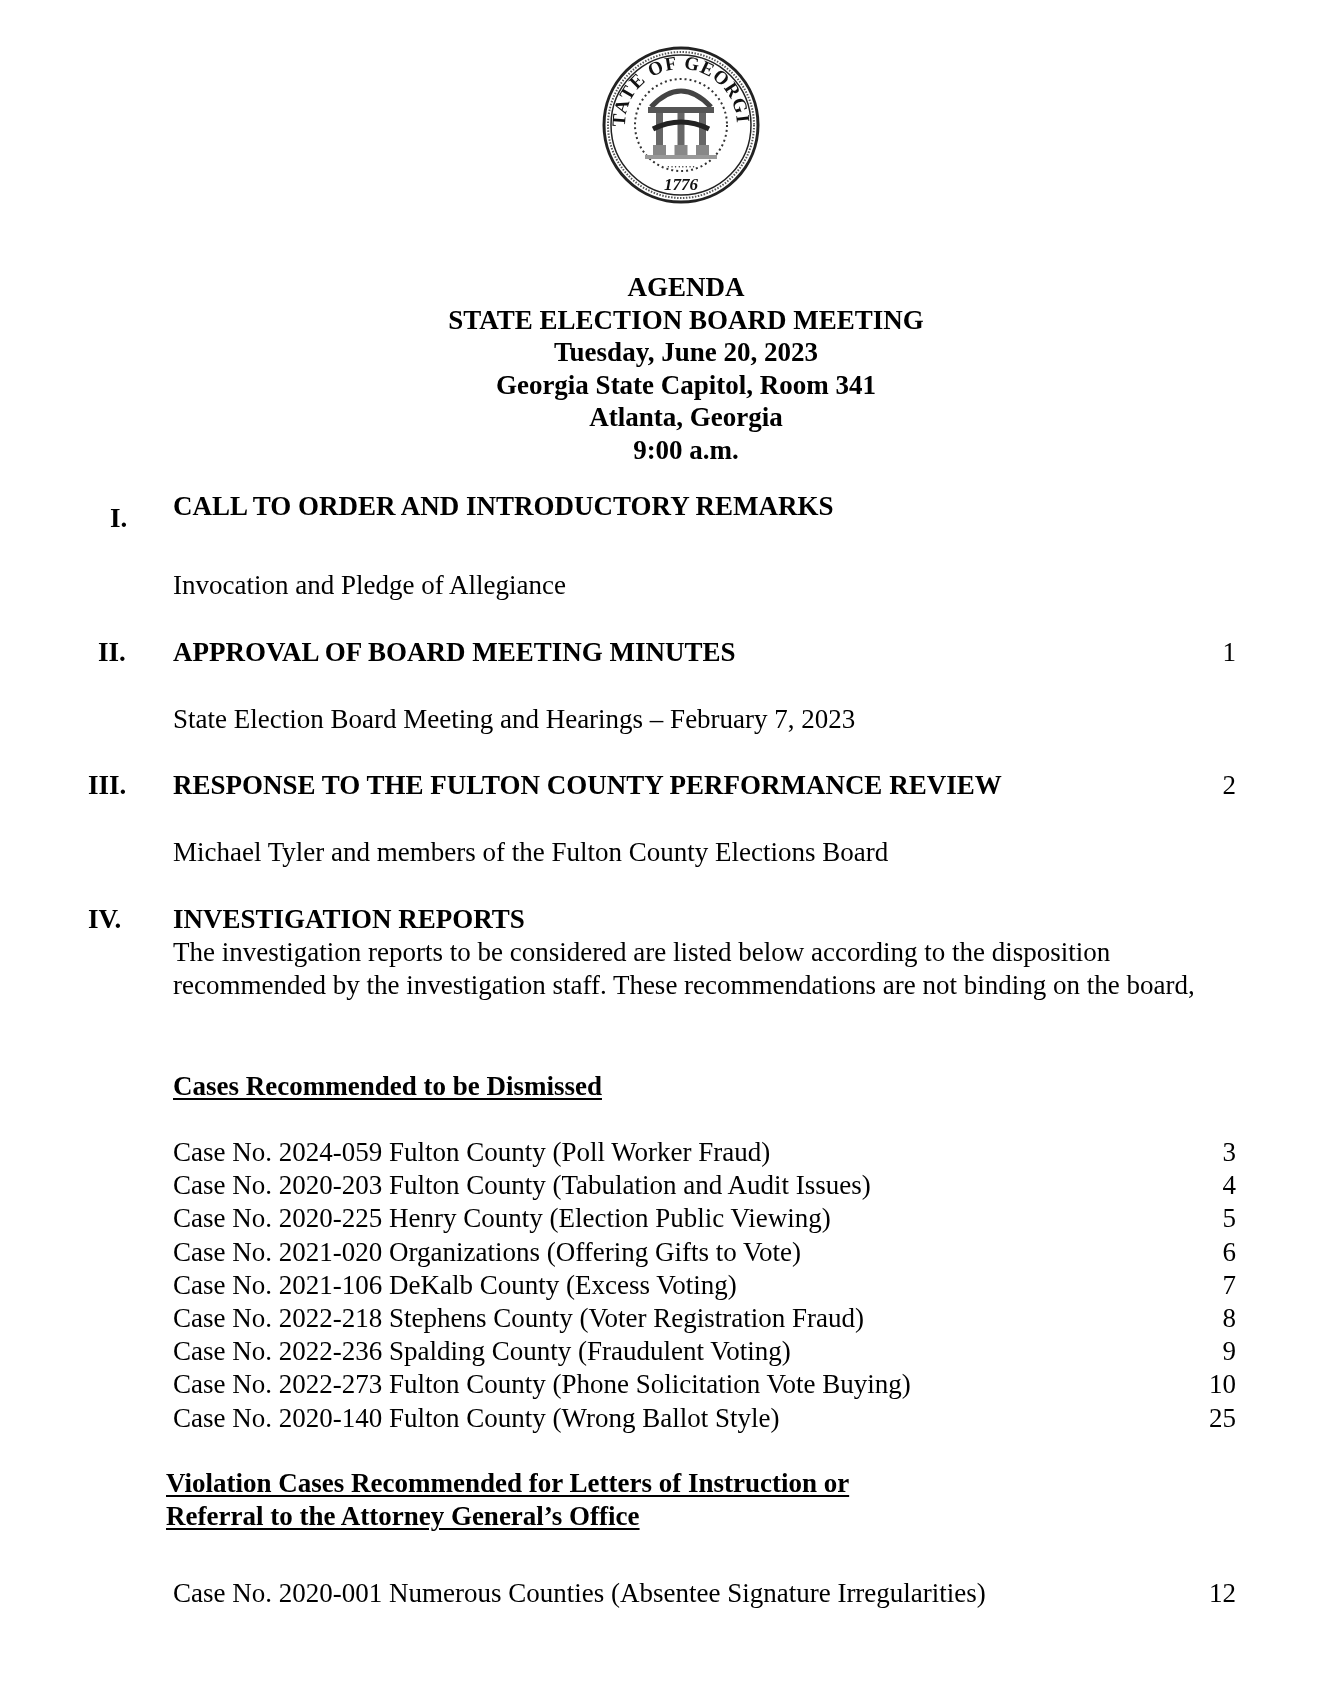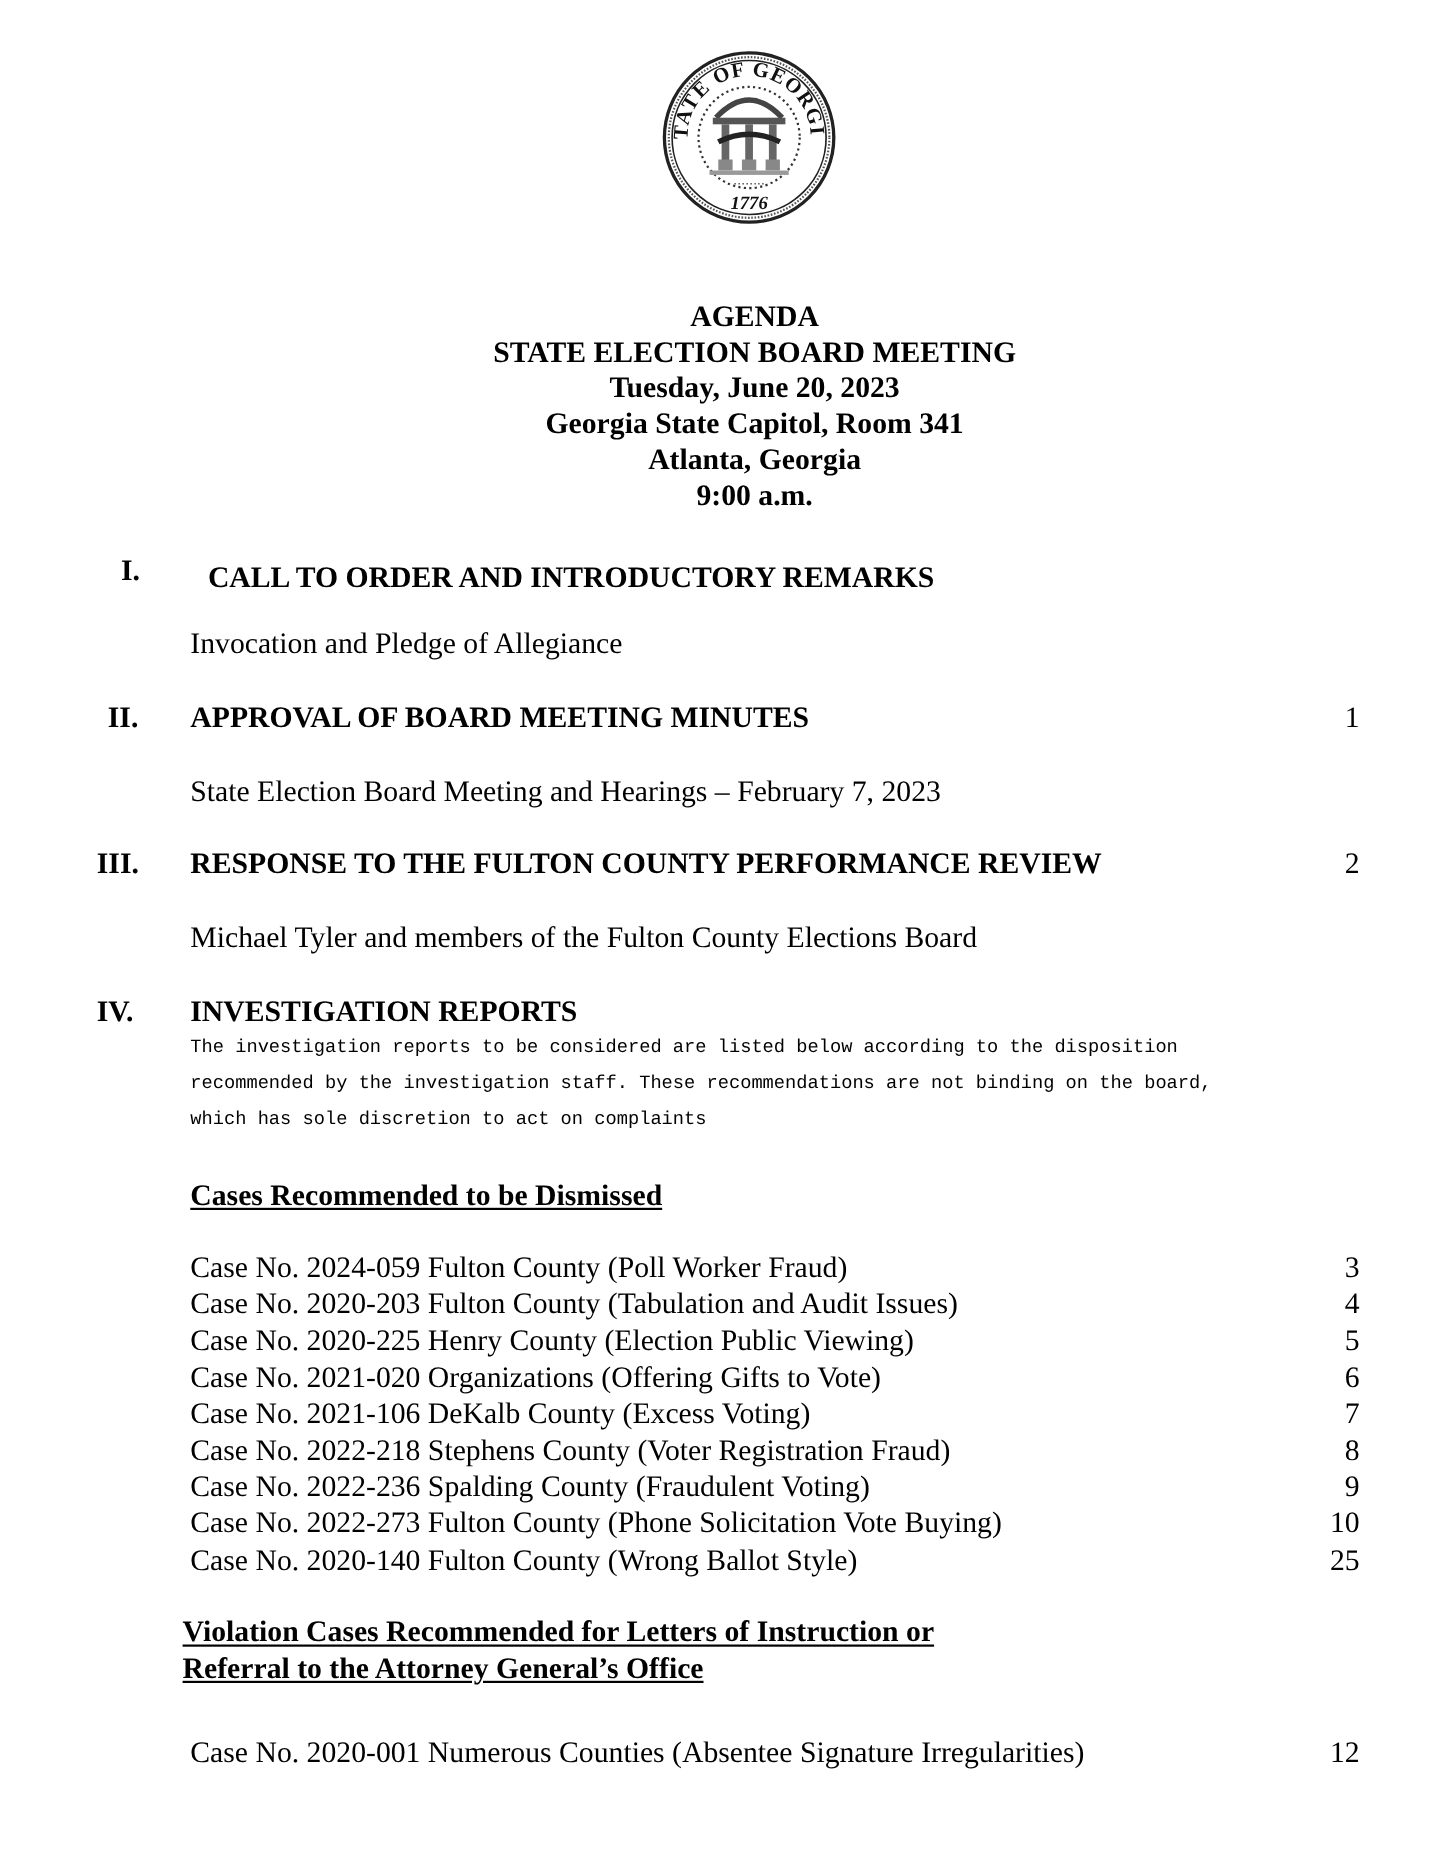--- a/index.html
+++ b/index.html
@@ -16,21 +16,21 @@
       position: absolute; left: 0; top: 271px; width: 1372px;
       text-align: center; font-weight: bold; font-size: 27px; line-height: 32.6px;
     }
     .header div { white-space: nowrap; }
 
     .abs { position: absolute; white-space: nowrap; font-size: 27px; line-height: 32px; }
     .bold { font-weight: bold; }
     .roman { font-weight: bold; }
     .page-num { position: absolute; text-align: right; width: 60px; left: 1176px; white-space: nowrap; font-size: 27px; line-height: 32px; }
     .u { text-decoration: underline; text-decoration-thickness: 2px; text-underline-offset: 3px; }
-    .para { position: absolute; left: 173px; width: 1120px; font-size: 17px; line-height: 33px; font-family: Liberation Mono, monospace; }
+    .para { position: absolute; left: 173px; width: 1120px; font-size: 27px; line-height: 33px; }
     .para div { white-space: nowrap; }
   </style>
 </head>
 <body>
 
 <div class="seal">
   <svg width="160" height="160" viewBox="0 0 160 160">
     <defs>
       <path id="ringPath" d="M 80 80 m -56 0 a 56 56 0 1 1 112 0" fill="none"></path>
     </defs>
@@ -63,21 +63,21 @@
   <div>AGENDA</div>
   <div>STATE ELECTION BOARD MEETING</div>
   <div>Tuesday, June 20, 2023</div>
   <div>Georgia State Capitol, Room 341</div>
   <div>Atlanta, Georgia</div>
   <div>9:00 a.m.</div>
 </div>
 
 <div>
   <div class="abs roman" style="left:110px; top:502px;">I.</div>
-  <div class="abs bold" style="left:173px; top:509px;margin-left:16px;">CALL TO ORDER AND INTRODUCTORY REMARKS</div>
+  <div class="abs bold" style="left:173px; top:490px;">CALL TO ORDER AND INTRODUCTORY REMARKS</div>
   <div class="abs" style="left:173px; top:569px;">Invocation and Pledge of Allegiance</div>
 </div>
 
 <div>
   <div class="abs roman" style="left:98px; top:636px;">II.</div>
   <div class="abs bold" style="left:173px; top:636px;">APPROVAL OF BOARD MEETING MINUTES</div>
   <div class="page-num" style="top:636px;">1</div>
   <div class="abs" style="left:173px; top:703px;">State Election Board Meeting and Hearings – February 7, 2023</div>
 </div>
 
@@ -87,21 +87,20 @@
   <div class="page-num" style="top:769px;">2</div>
   <div class="abs" style="left:173px; top:836px;">Michael Tyler and members of the Fulton County Elections Board</div>
 </div>
 
 <div>
   <div class="abs roman" style="left:88px; top:903px;">IV.</div>
   <div class="abs bold" style="left:173px; top:903px;text-align:right;">INVESTIGATION REPORTS</div>
   <div class="para" style="top:936px;">
     <div>The investigation reports to be considered are listed below according to the disposition</div>
     <div>recommended by the investigation staff. These recommendations are not binding on the board,</div>
-    <div>which has sole discretion to act on complaints</div>
   </div>
 </div>
 
 <div>
   <div class="abs bold u" style="left:173px; top:1070px;">Cases Recommended to be Dismissed</div>
   <div id="dismissed-list">
       <div>
         <div class="abs" style="left: 173px; top: 1136px;">Case No. 2024-059 Fulton County (Poll Worker Fraud)</div>
         <div class="page-num" style="top: 1136px;">3</div>
       </div>

